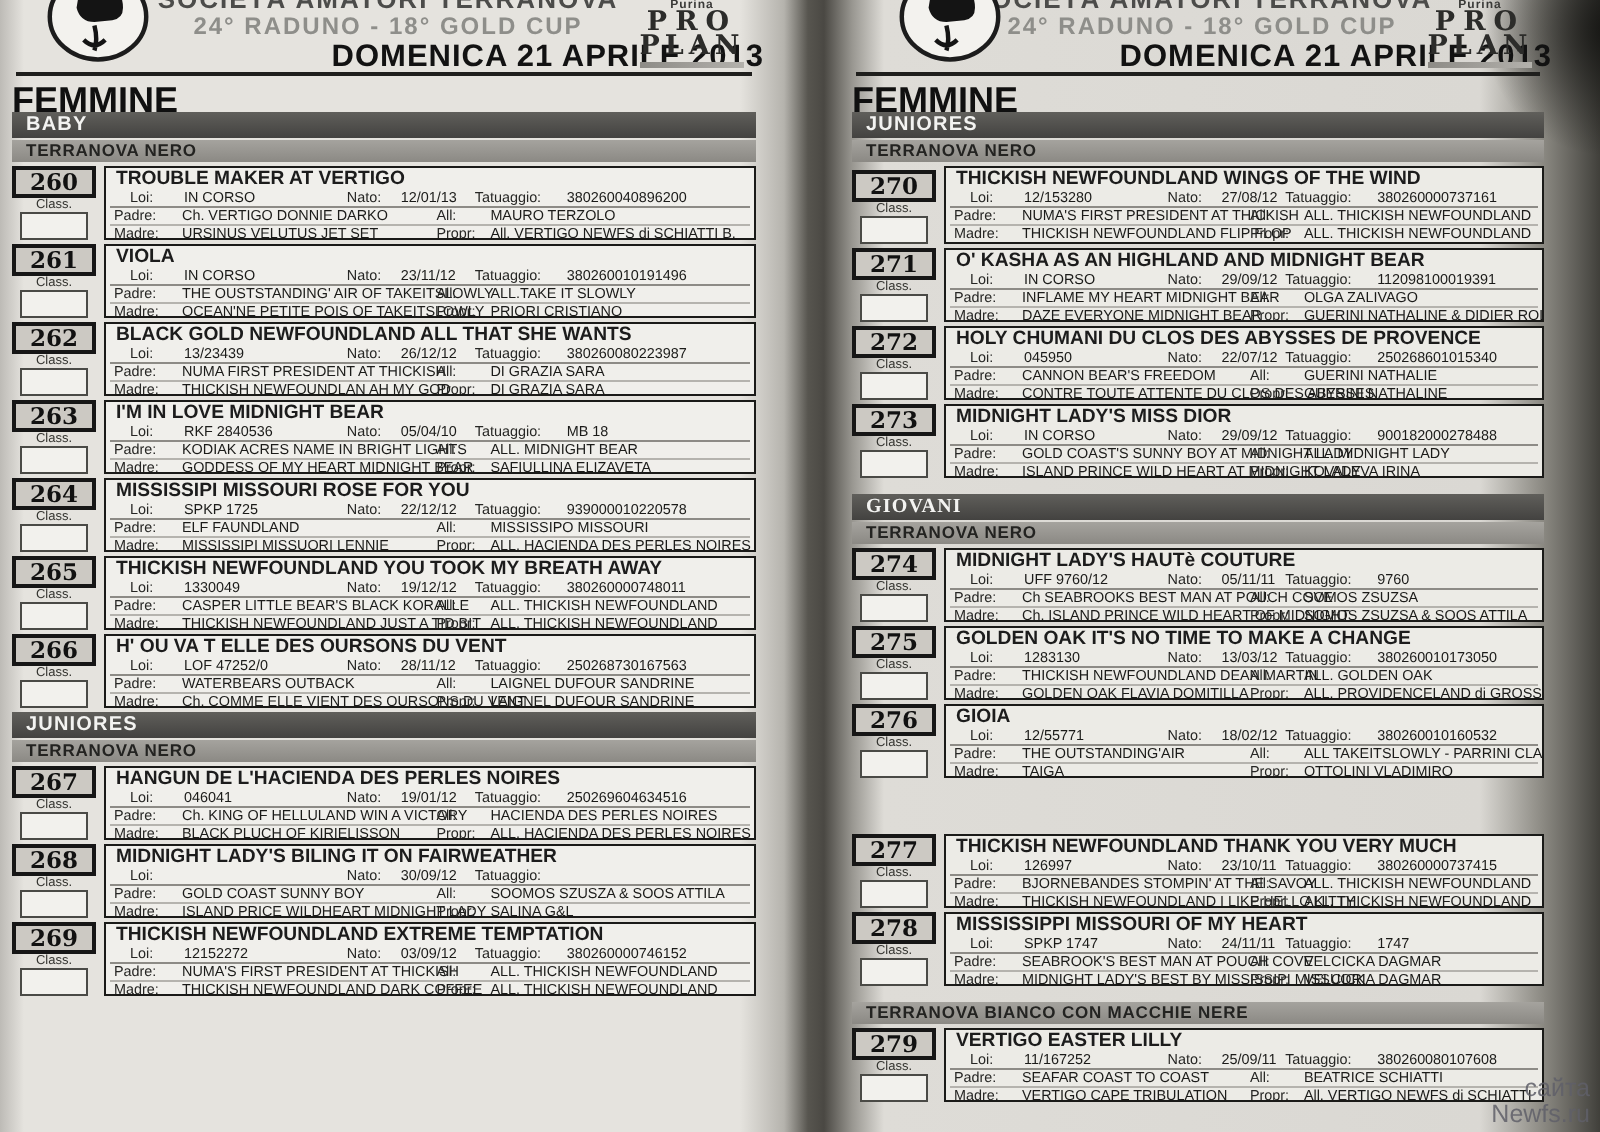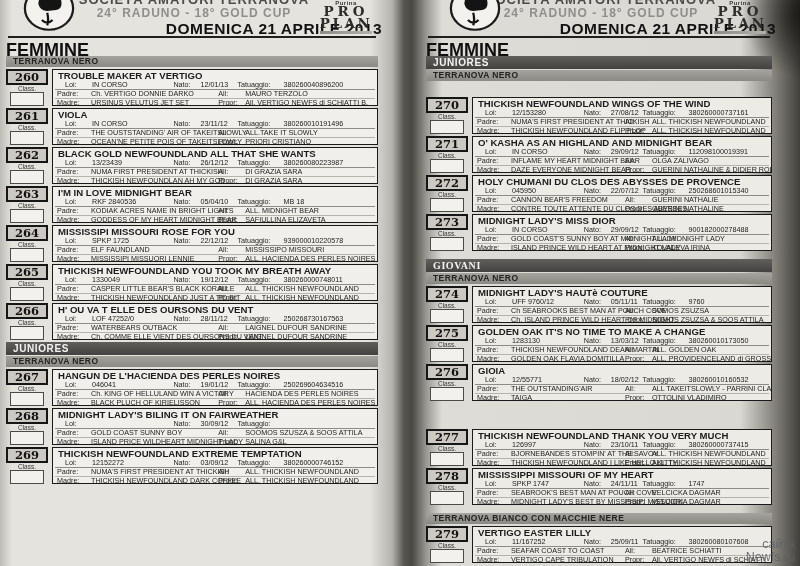--- a/index.html
+++ b/index.html
@@ -52,21 +52,21 @@
   .madre-row{margin:0 2px;}
   .lb{position:absolute;color:#262624;}
   .vl{position:absolute;color:#1b1b19;}
   .lbl-loi{left:10px}.val-loi{left:37px}
   .lbl-nato{left:37%}.val-nato{left:calc(37% + 27px)}
   .lbl-tat{left:57%}.val-tat{left:calc(57% + 46px)}
   .lbl-pm{left:2px}.val-pm{left:36px}
   .lbl-right{left:51%}.val-right{left:calc(51% + 27px)}
 
   
-  .page-right .blk-2{margin-top:16px;}
+  .page-right .blk-2{margin-top:4px;align-items:flex-end;}
   .page-right .blk-6{margin-top:8px;font-family:Liberation Serif, serif;}
   .page-right .blk-11{margin-top:28px;}
   .page-right .blk-13{margin-top:8px;}
 
   .watermark{position:absolute;right:5px;bottom:2px;text-align:right;color:rgba(95,95,105,0.85);
              font-size:12.5px;line-height:13px;}
 </style>
 </head>
 <body>
 
@@ -87,20 +87,23 @@
       <div class="proplan">
         <div class="purina">Purina</div>
         <div class="pro">PRO</div>
         <div class="plan">PLAN</div>
         <div class="tagbar"></div>
       </div>
       <div class="hrule"></div>
     </div>
     <div class="gender-row">FEMMINE</div>
     <div class="blocks">
+  <div class="bar section-bar blk-0">
+    <span>BABY</span>
+  </div>
 
   <div class="bar subsection-bar blk-1">
     <span>TERRANOVA NERO</span>
   </div>
 
   <div class="entry blk-2">
     <div class="numcol">
       <div class="numbox">260</div>
       <div class="classlbl">Class.</div>
       <div class="classbox"></div>

